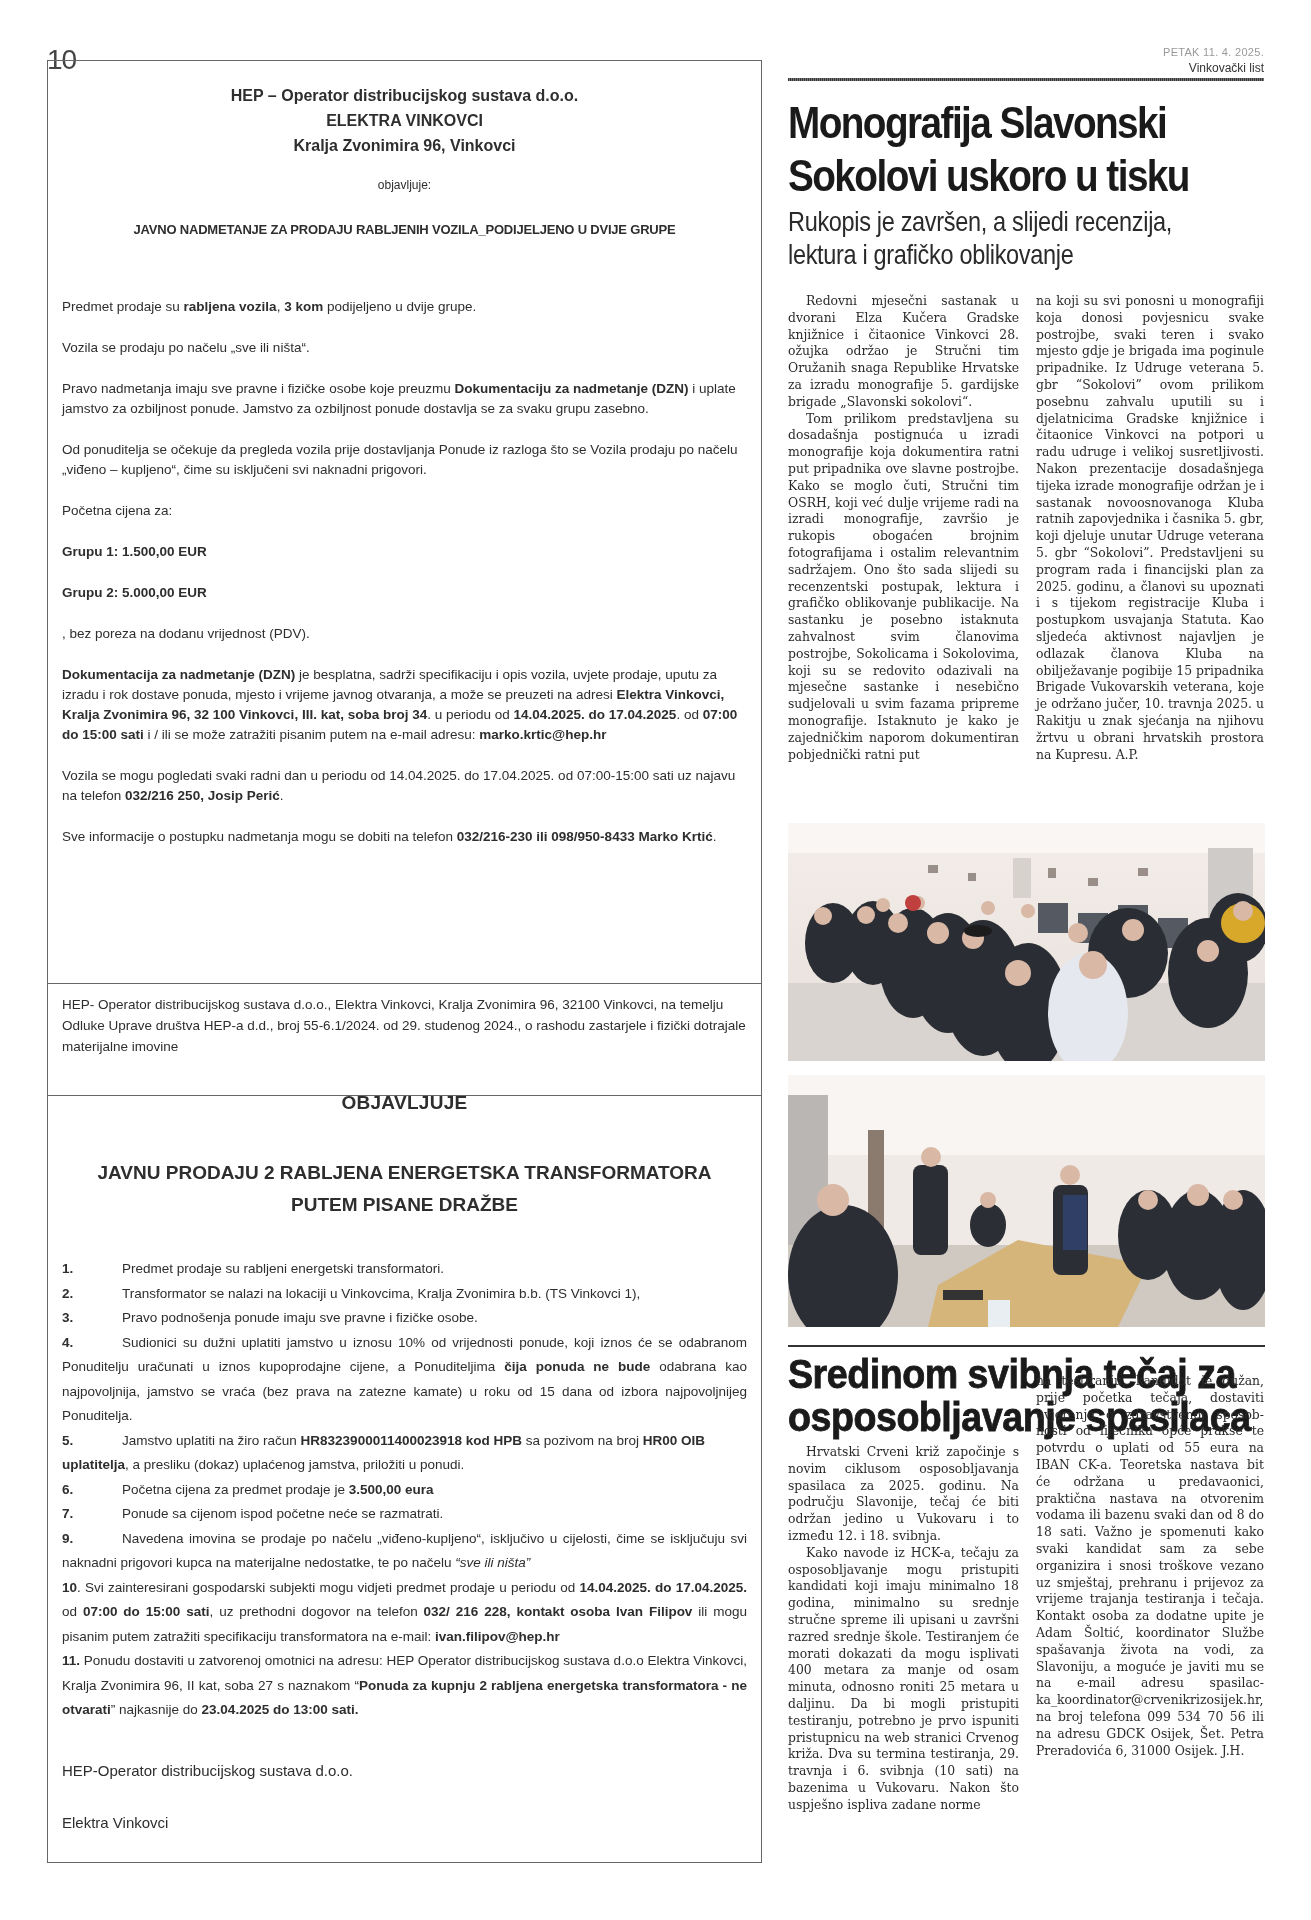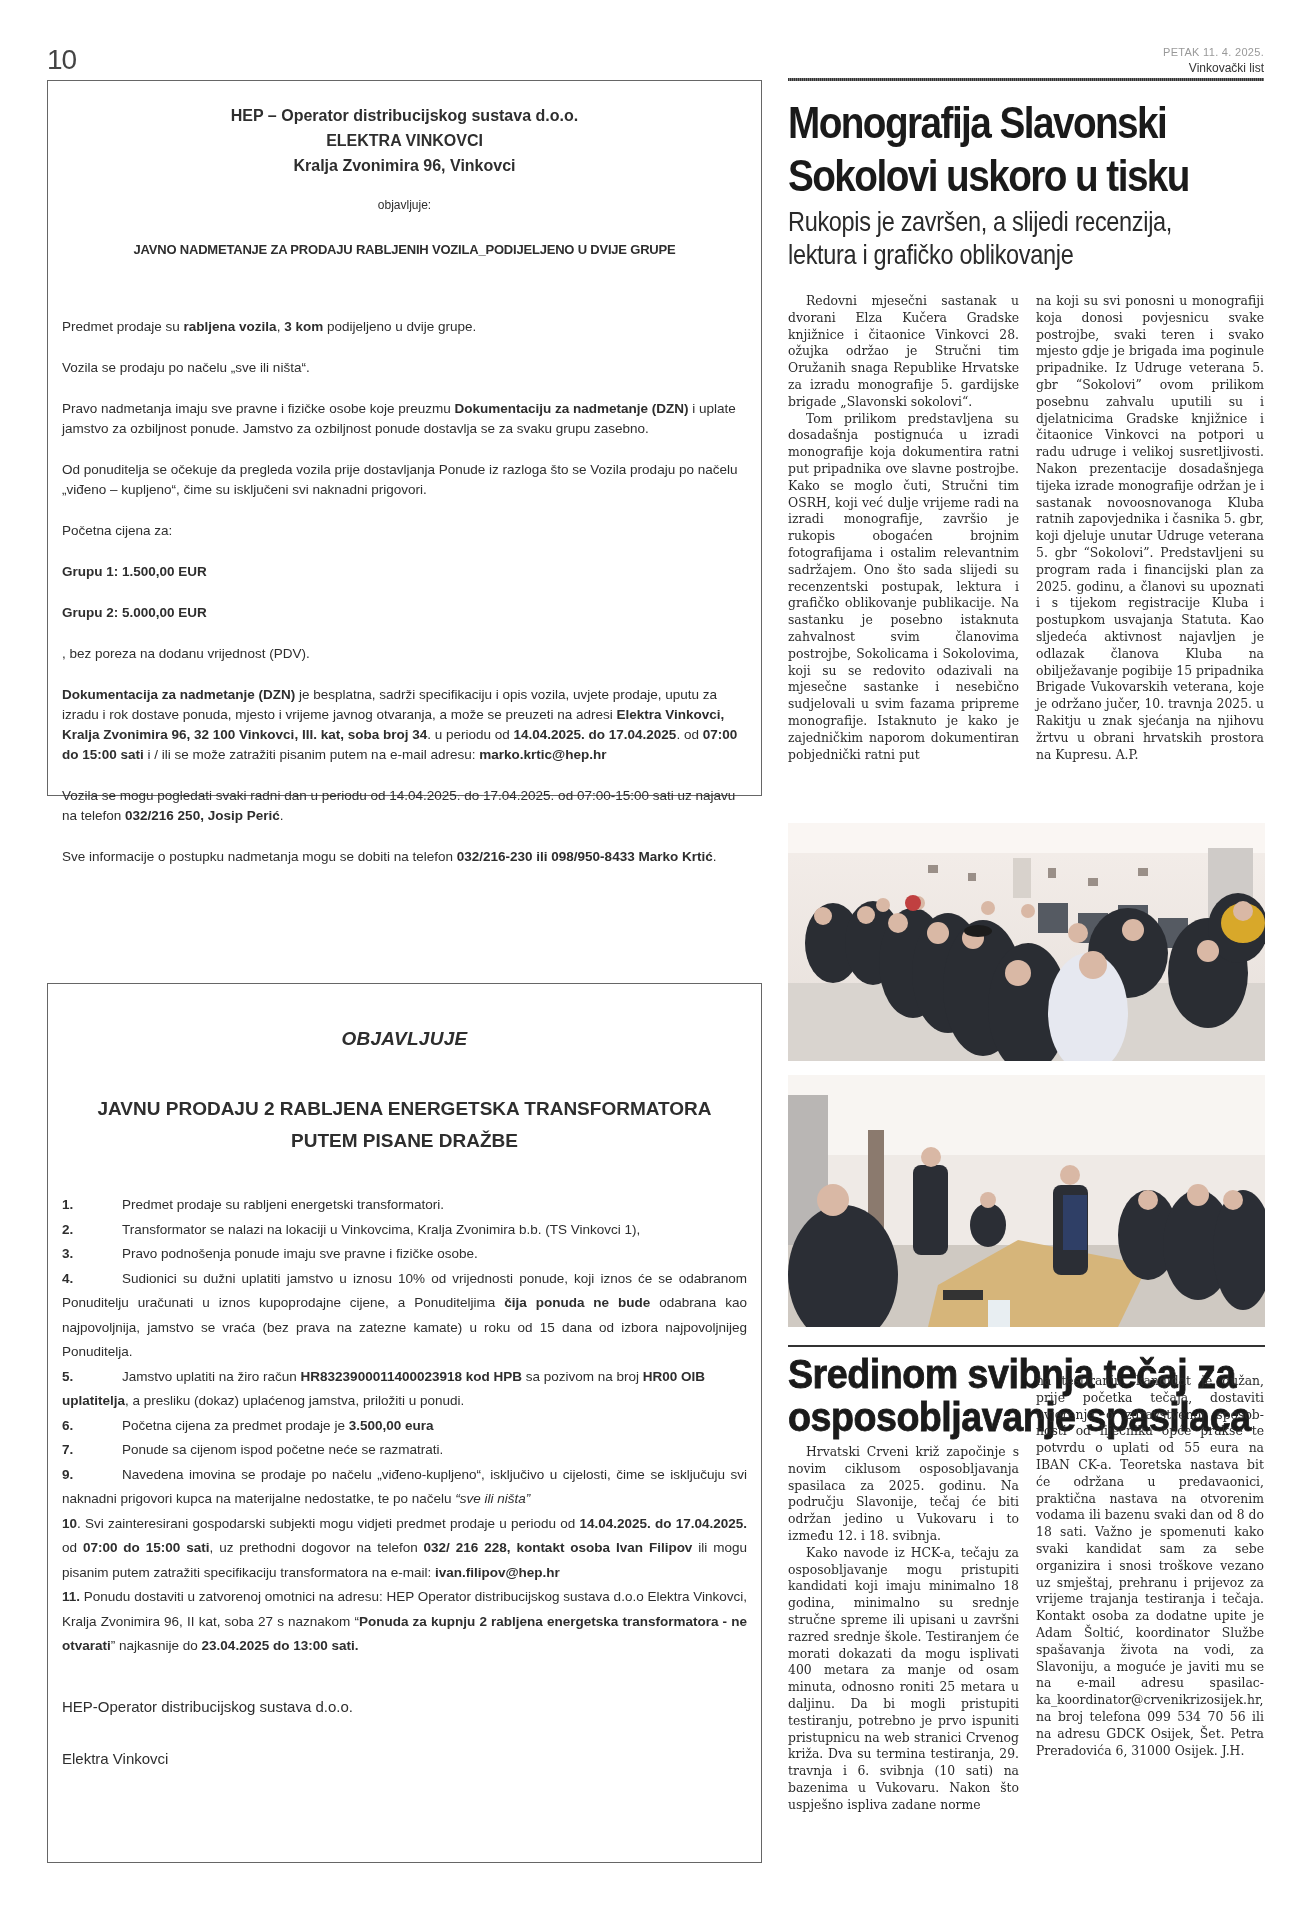--- a/index.html
+++ b/index.html
@@ -8,33 +8,33 @@
 
   #page-number { position: absolute; left: 47px; top: 44px; font-size: 28px; font-weight: 300; color: #444; letter-spacing: -1px; }
 
   #masthead { position: absolute; right: 47px; top: 44px; text-align: right; line-height: 16px; }
   #masthead .date { font-size: 11px; color: #999; letter-spacing: 0.3px; }
   #masthead .paper { font-size: 12px; color: #333; }
   #masthead-rule { position: absolute; left: 788px; right: 47px; top: 78px; height: 3px; background: repeating-linear-gradient(90deg, #333 0 1px, #777 1px 2px); }
 
   
   .adbox { position: absolute; left: 47px; width: 715px; border: 1.5px solid #666; box-sizing: border-box; font-family: "Liberation Sans", "DejaVu Sans", sans-serif; color: #2e2e2e; }
-  #ad1 { top: 80px; height: 716px; }
+  #ad1 { top: 60px; height: 1036px; }
   #ad2 { top: 983px; height: 880px; }
 
   #ad1 .hdr { text-align: center; font-weight: bold; font-size: 16px; line-height: 25px; margin-top: 22px; }
   #ad1 .pub { text-align: center; font-size: 12px; margin-top: 20px; }
   #ad1 .ttl { text-align: center; font-weight: bold; font-size: 13px; margin-top: 30px; letter-spacing: -0.2px; }
   #ad1 .body { padding: 0 15px 0 14px; font-size: 13.5px; line-height: 20px; margin-top: 60px; }
   #ad1 .body p { margin: 0 0 21px 0; }
   b, .b { font-weight: bold; }
   u, .u { }
 
   #ad2 .intro { padding: 10px 14px 0 14px; font-size: 13.5px; line-height: 21px; }
-  #ad2 .objav { text-align: center; font-weight: bold; font-size: 19px; margin-top: 44px; letter-spacing: 0.3px; font-style: italic; }
+  #ad2 .objav { text-align: center; font-weight: bold; font-size: 19px; margin-top: 35px; letter-spacing: 0.3px; }
   #ad2 .maintitle { text-align: center; font-weight: bold; font-size: 19px; line-height: 32px; margin-top: 43px; }
   #ad2 ol { list-style: none; padding: 0 14px; margin: 36px 0 0 0; font-size: 13.5px; line-height: 24.5px; text-align: justify; }
   #ad2 ol li { margin: 0; }
   #ad2 .num { font-weight: bold; display: inline-block; width: 60px; }
   #ad2 .num-inline { font-weight: bold; }
   #ad2 .sig { padding: 0 14px; font-size: 15px; line-height: 20px; margin-top: 38px; }
   #ad2 .sig p { margin: 0 0 32px 0; }
   .headline1 { position: absolute; left: 788px; top: 96px; width: 480px; font-family: "Liberation Sans", "DejaVu Sans", sans-serif; font-weight: bold; font-size: 45px; line-height: 53px; letter-spacing: -1.8px; color: #1a1a1a; transform: scaleX(0.86); transform-origin: left top; white-space: nowrap; }
   .subhead1 { position: absolute; left: 788px; top: 205px; width: 560px; font-family: "Liberation Sans", "DejaVu Sans", sans-serif; font-size: 28px; line-height: 33px; color: #2a2a2a; transform: scaleX(0.84); transform-origin: left top; white-space: nowrap; letter-spacing: -0.4px; }
 
@@ -82,20 +82,21 @@
     <p class="b">Grupu 1: 1.500,00 EUR</p>
     <p class="b">Grupu 2: 5.000,00 EUR</p>
     <p>, bez poreza na dodanu vrijednost (PDV).</p>
     <p><span class="b">Dokumentacija za nadmetanje (DZN)</span><span> je besplatna, sadrži specifikaciju i opis vozila, uvjete prodaje, uputu za izradu i rok dostave ponuda, mjesto i vrijeme javnog otvaranja, a može se preuzeti na adresi </span><span class="b u">Elektra Vinkovci, Kralja Zvonimira 96, 32 100 Vinkovci</span><span class="b">, III. kat, soba broj 34</span><span>. u periodu od </span><span class="b u">14.04.2025. do 17.04.2025</span><span>. od </span><span class="b u">07:00</span><span class="b"> do </span><span class="b u">15:00</span><span class="b"> sati</span><span> i / ili se može zatražiti pisanim putem na e-mail adresu: </span><span class="b">marko.krtic@hep.hr</span></p>
     <p><span>Vozila se mogu pogledati svaki radni dan u periodu od 14.04.2025. do 17.04.2025. od 07:00-15:00 sati uz najavu na telefon </span><span class="b u">032/216 250, Josip Perić</span><span>.</span></p>
     <p><span>Sve informacije o postupku nadmetanja mogu se dobiti na telefon </span><span class="b u">032/216-230 ili 098/950-8433 Marko Krtić</span><span>.</span></p>
   </div>
 </div>
 
 <div id="ad2" class="adbox">
+  <div class="intro">HEP- Operator distribucijskog sustava d.o.o., Elektra Vinkovci, Kralja Zvonimira 96, 32100 Vinkovci, na temelju Odluke Uprave društva HEP-a d.d., broj 55-6.1/2024. od 29. studenog 2024., o rashodu zastarjele i fizički dotrajale materijalne imovine</div>
   <div class="objav">OBJAVLJUJE</div>
   <div class="maintitle">
     <div>JAVNU PRODAJU 2 RABLJENA ENERGETSKA TRANSFORMATORA</div>
     <div>PUTEM PISANE DRAŽBE</div>
   </div>
   <ol>
     <li><span class="num">1.</span><span>Predmet prodaje su rabljeni energetski transformatori.</span></li>
     <li><span class="num">2.</span><span>Transformator se nalazi na lokaciji u Vinkovcima, Kralja Zvonimira b.b. (TS Vinkovci 1),</span></li>
     <li><span class="num">3.</span><span>Pravo podnošenja ponude imaju sve pravne i fizičke osobe.</span></li>
     <li><span class="num">4.</span><span>Sudionici su dužni uplatiti jamstvo u iznosu 10% od vrijednosti ponude, koji iznos će se odabranom Ponuditelju uračunati u iznos kupoprodajne cijene, a Ponuditeljima </span><span class="b">čija ponuda ne bude</span><span> odabrana kao najpovoljnija, jamstvo se vraća (bez prava na zatezne kamate) u roku od 15 dana od izbora najpovoljnijeg Ponuditelja.</span></li>

